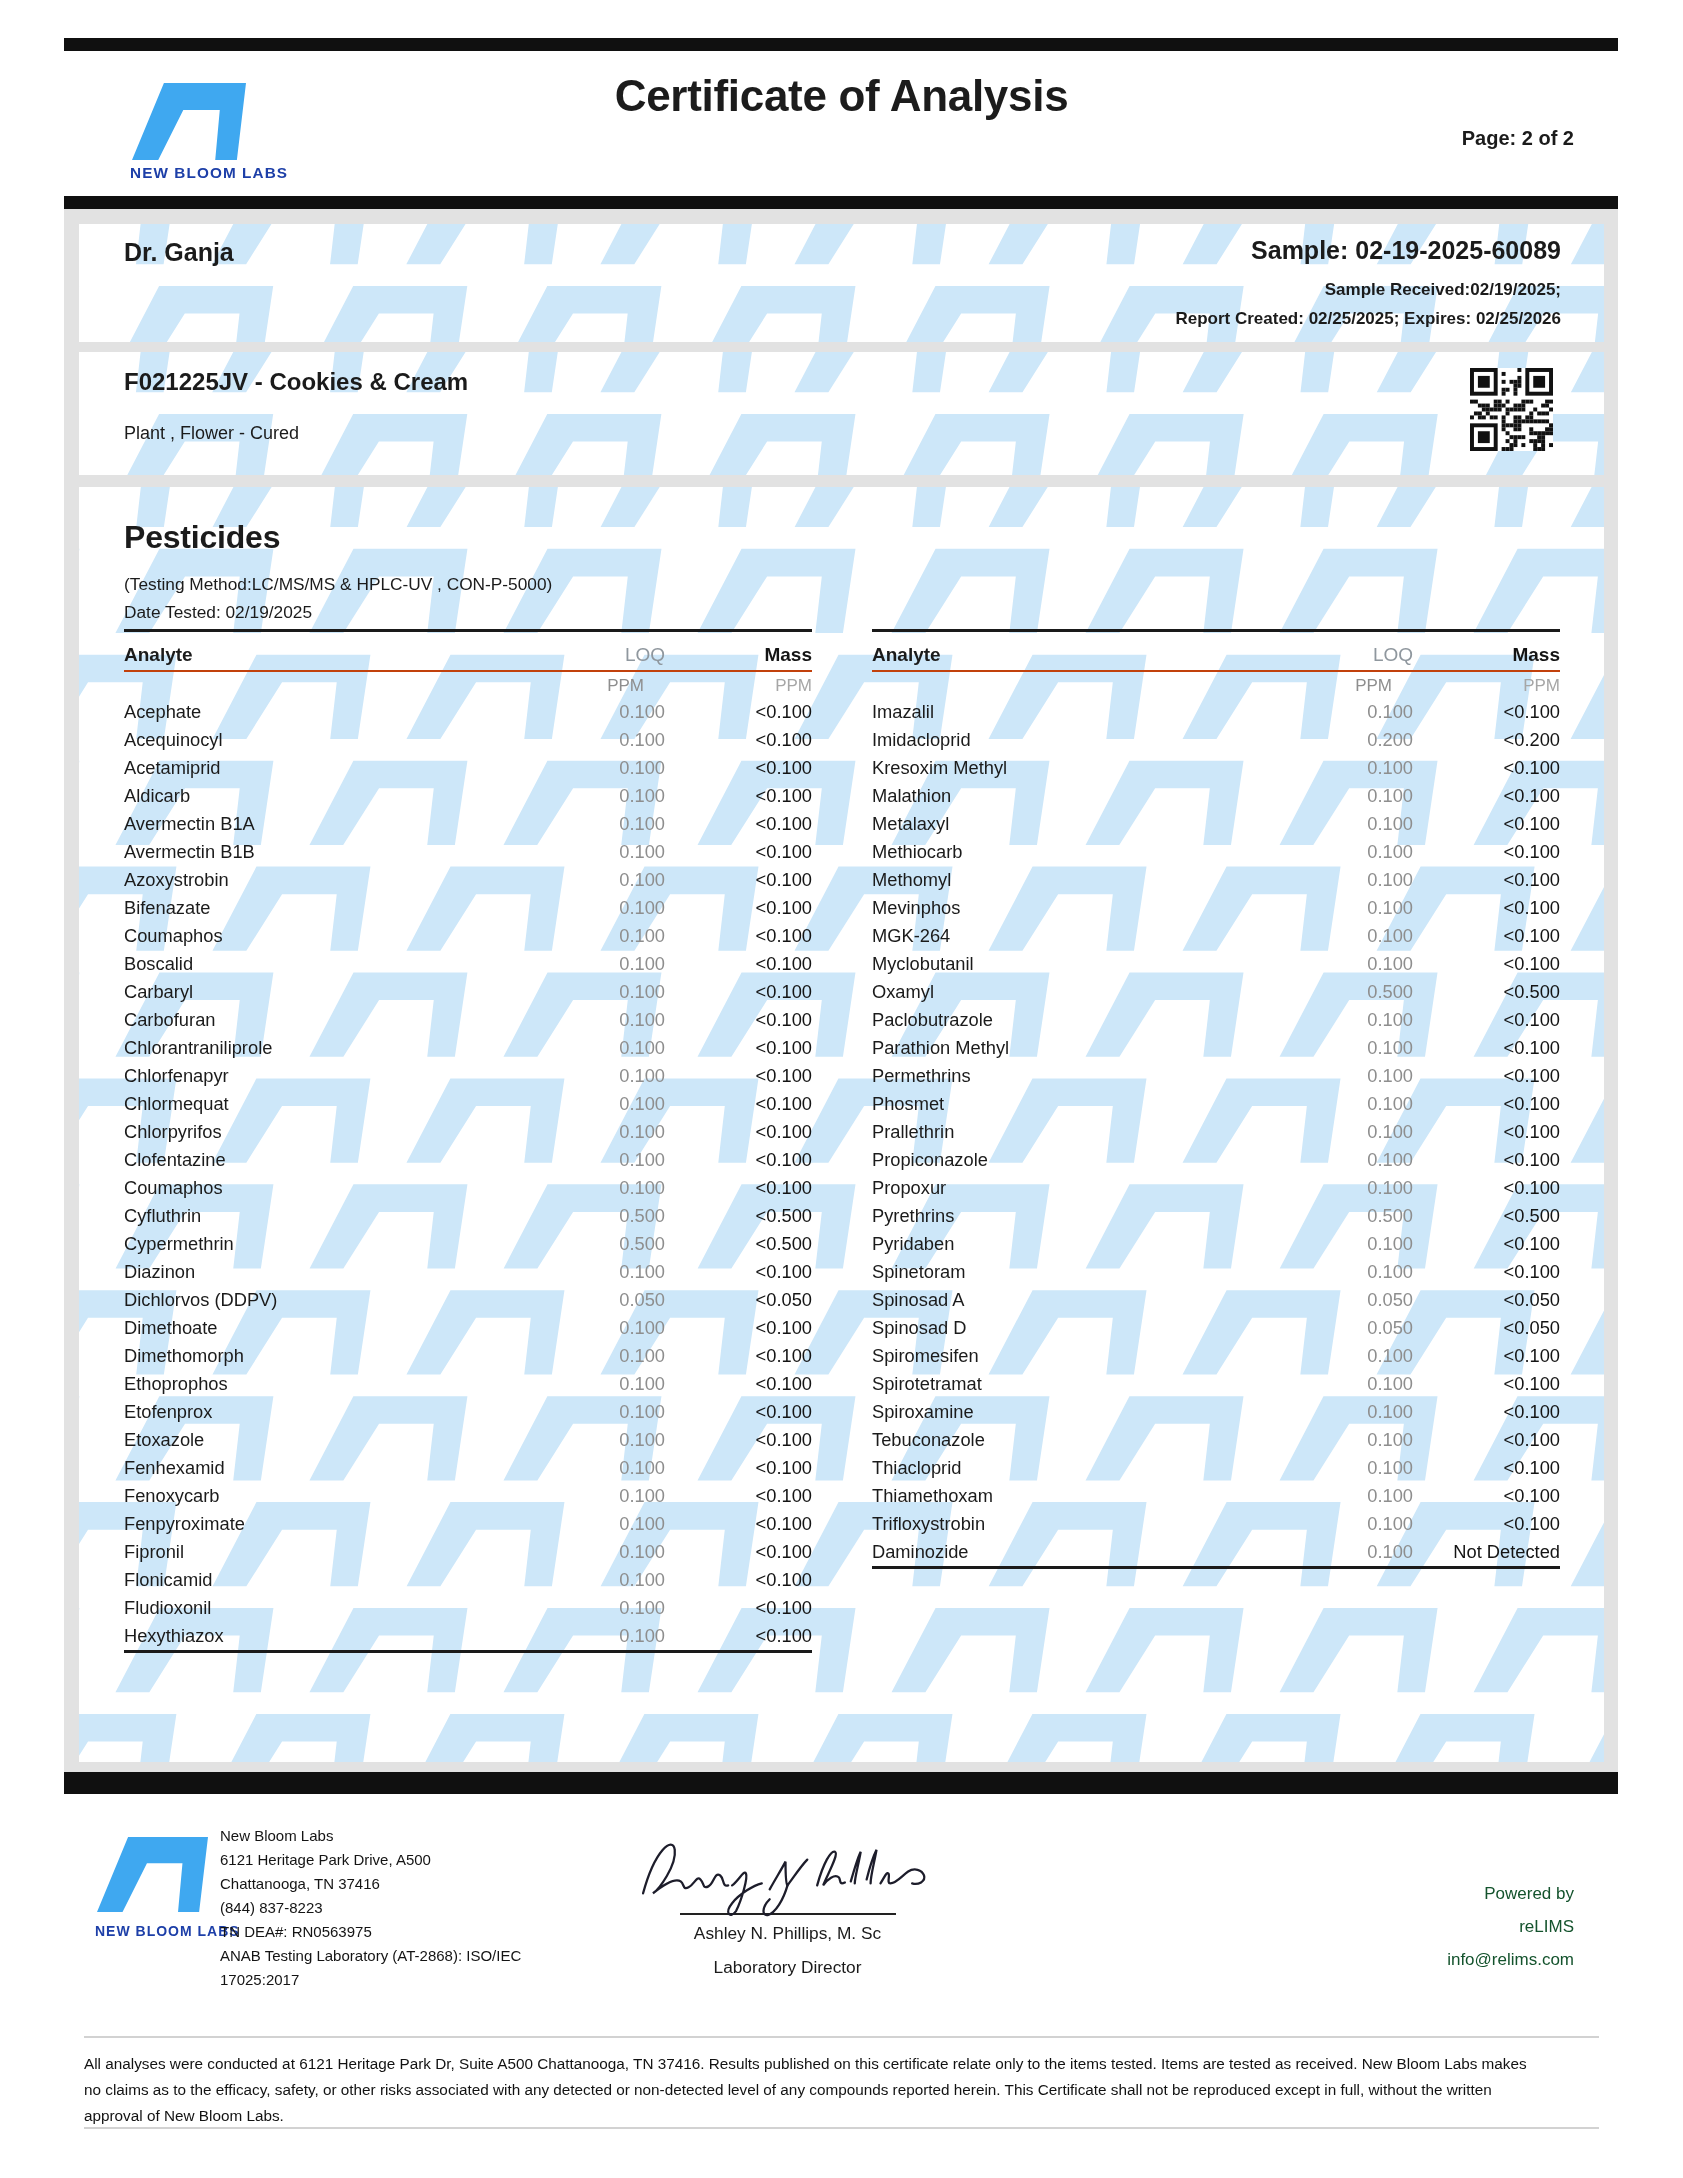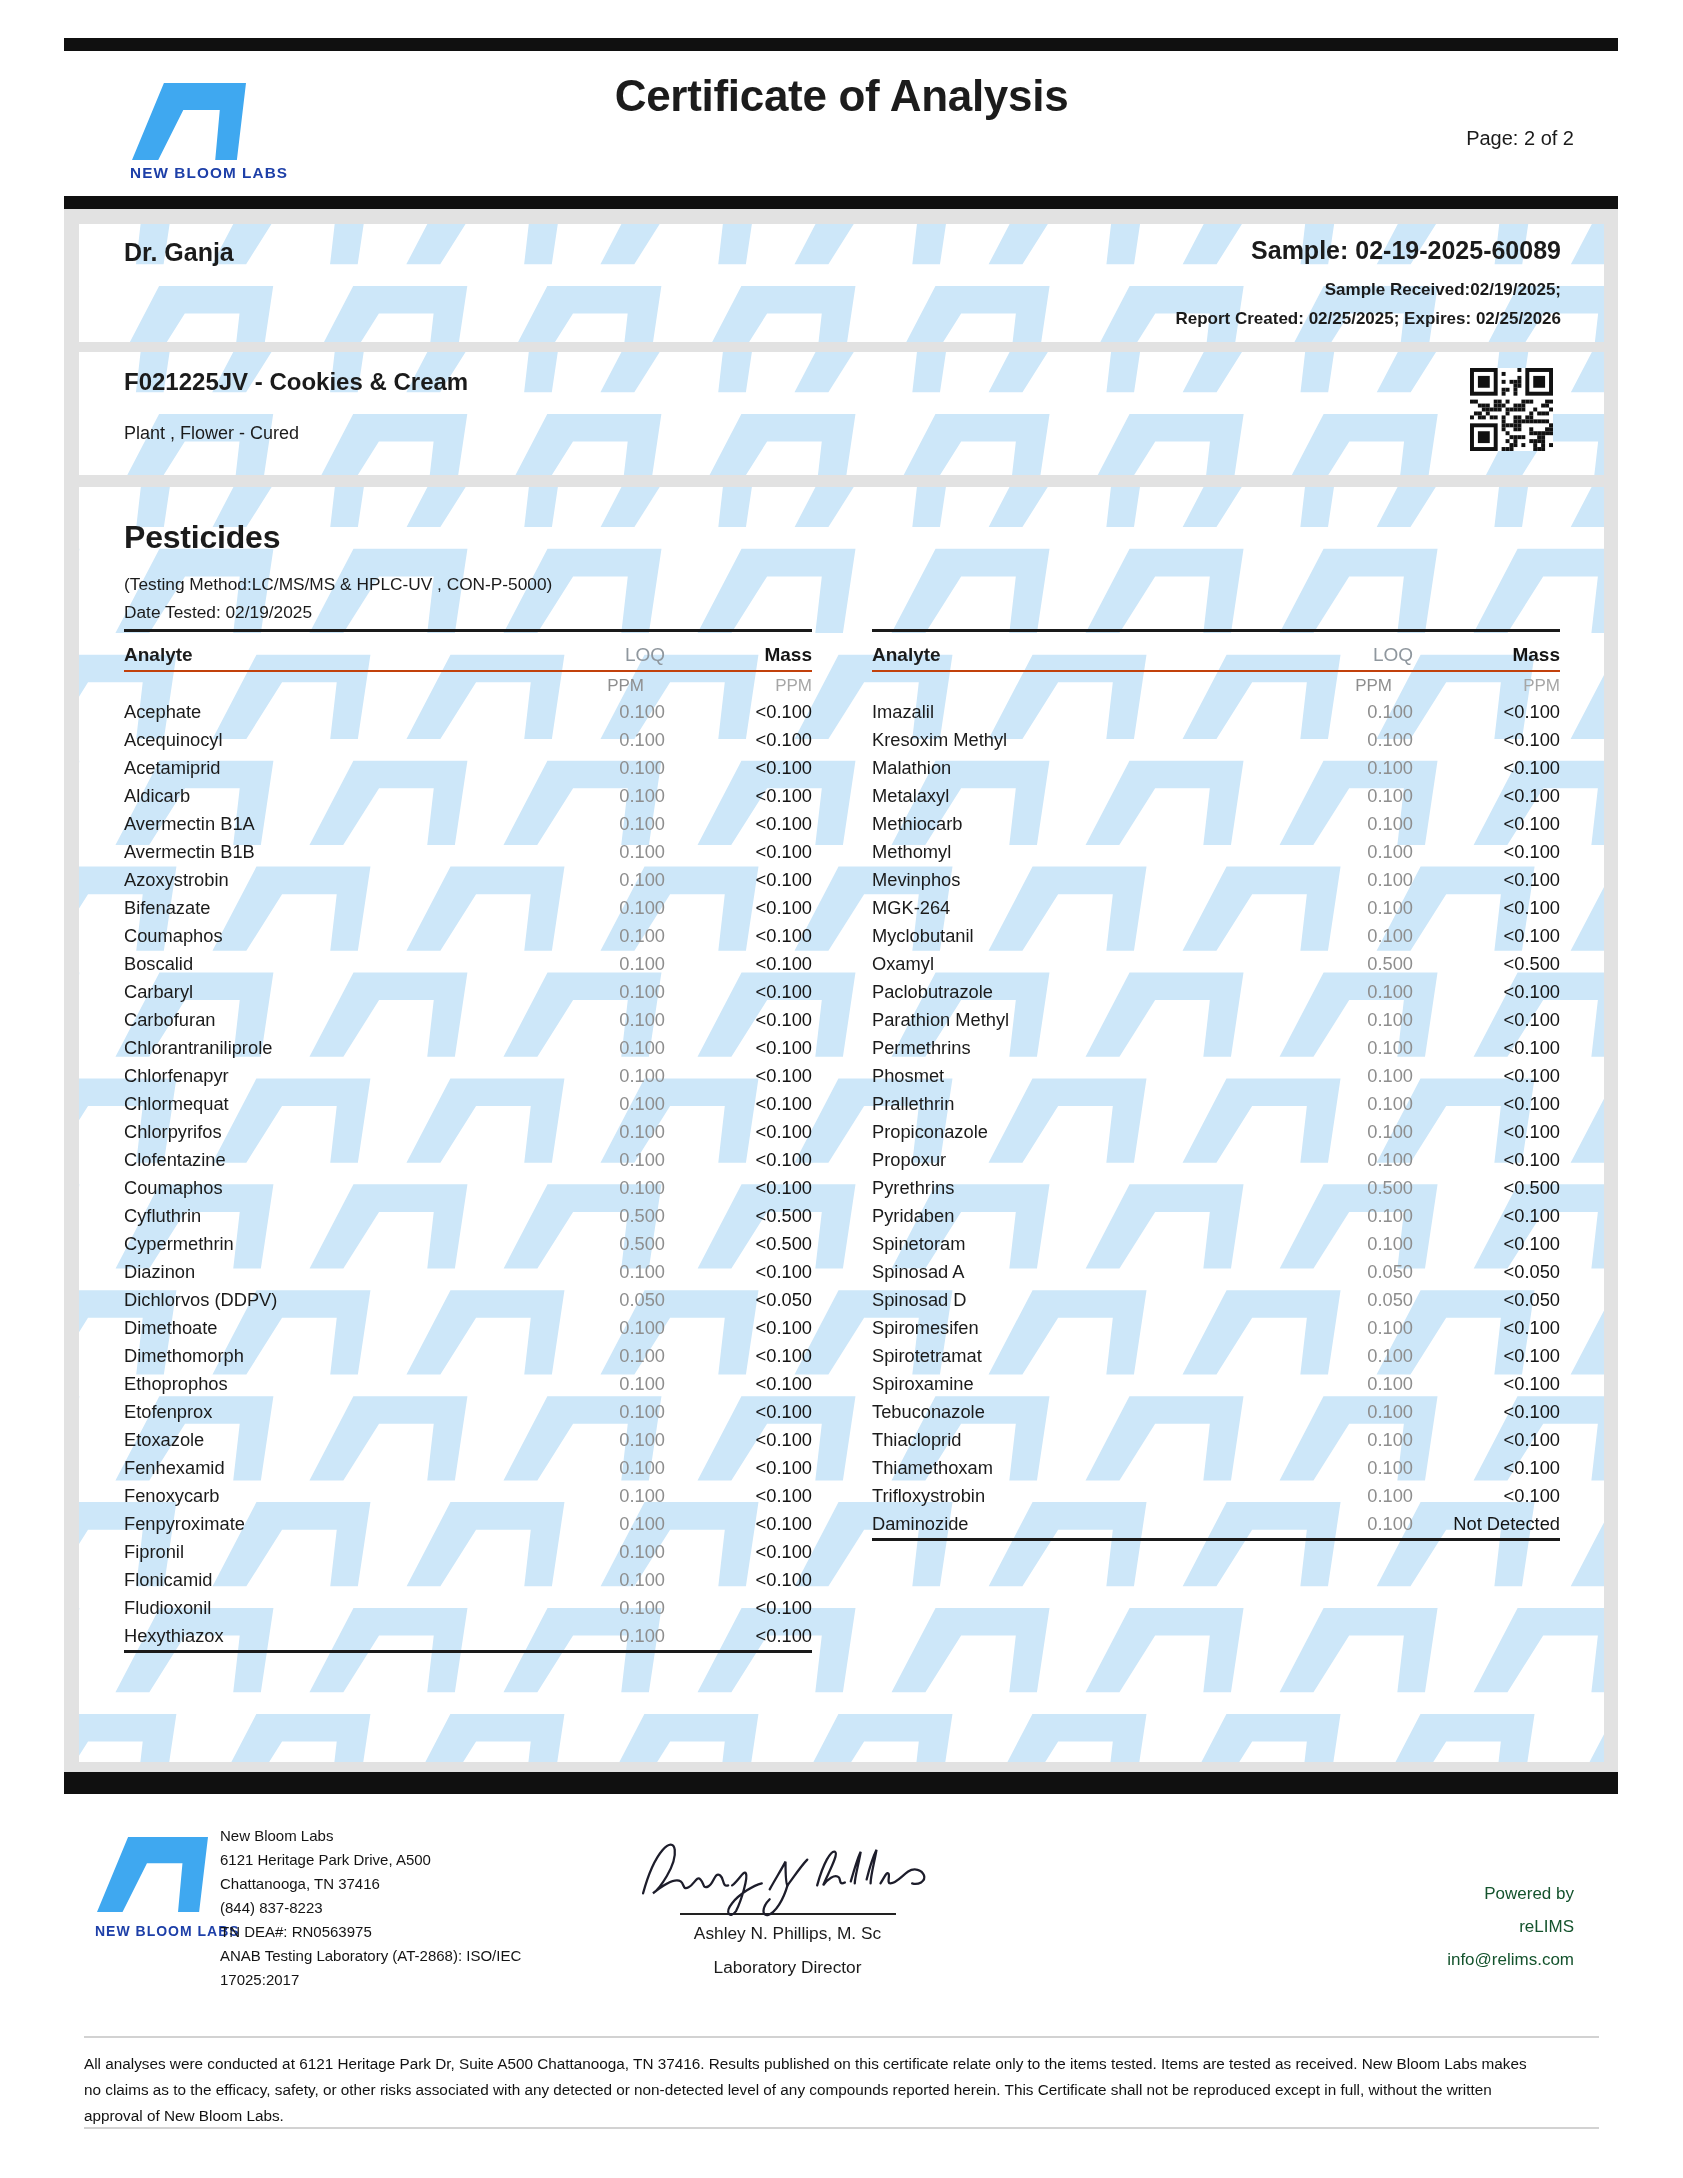--- a/index.html
+++ b/index.html
@@ -7,21 +7,21 @@
        font-family:"Liberation Sans","DejaVu Sans",sans-serif;color:#1b1b1b;}
   .abs{position:absolute;}
   .bar{position:absolute;left:64px;width:1554px;background:#101010;}
   #bar1{top:38px;height:13px;}
   #bar2{top:196px;height:13px;}
   #bar3{top:1772px;height:22px;}
   
   #header-logo{left:132px;top:83px;width:114px;height:77px;}
   #header-logo-text{left:130px;top:164px;font-size:15.3px;font-weight:700;color:#1d3fa8;letter-spacing:1.1px;}
   #doc-title{left:0;top:71px;width:1683px;text-align:center;font-size:44px;font-weight:600;color:#1c1c1c;letter-spacing:-0.3px;}
-  #page-label{right:109px;top:127px;font-size:20px;font-weight:400;}
+  #page-label{right:109px;top:127px;font-size:20px;font-weight:700;}
   
   #panel{left:64px;top:209px;width:1554px;height:1563px;background:#e2e2e2;}
   .card{position:absolute;left:79px;width:1525px;background:#ffffff;overflow:hidden;}
   #card-client{top:224px;height:118px;}
   #card-sample{top:352px;height:123px;}
   #card-pesticides{top:487px;height:1275px;}
   .watermark{position:absolute;inset:0;z-index:0;pointer-events:none;}
   .card-content{position:relative;z-index:1;}
   
   #client-name{left:45px;top:14px;font-size:25px;font-weight:600;}
@@ -591,20 +591,25 @@
           <div class="c-loq">PPM</div>
           <div class="c-mass" style="color:#a6a6a6;font-weight:400;">PPM</div>
         </div>
         <div class="t-rows" id="rows-right">
             <div class="t-row">
     <div class="c-analyte">Imazalil</div>
     <div class="c-loq">0.100</div>
     <div class="c-mass">&lt;0.100</div>
   </div>
             <div class="t-row">
+    <div class="c-analyte">Imidacloprid</div>
+    <div class="c-loq">0.200</div>
+    <div class="c-mass">&lt;0.200</div>
+  </div>
+            <div class="t-row">
     <div class="c-analyte">Kresoxim Methyl</div>
     <div class="c-loq">0.100</div>
     <div class="c-mass">&lt;0.100</div>
   </div>
             <div class="t-row">
     <div class="c-analyte">Malathion</div>
     <div class="c-loq">0.100</div>
     <div class="c-mass">&lt;0.100</div>
   </div>
             <div class="t-row">

